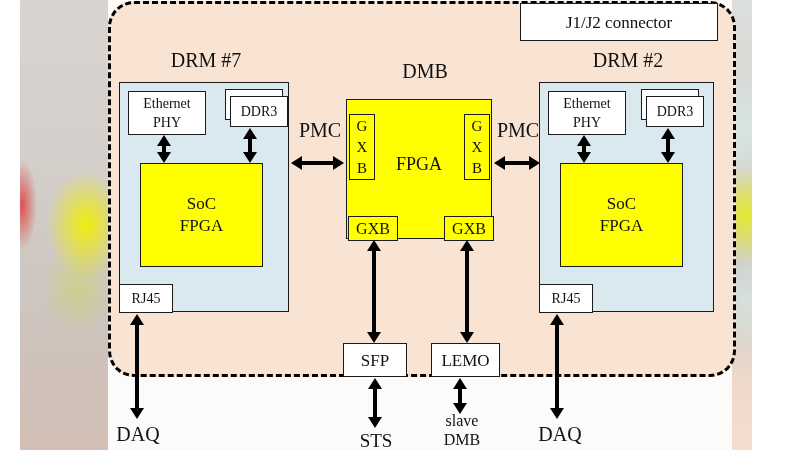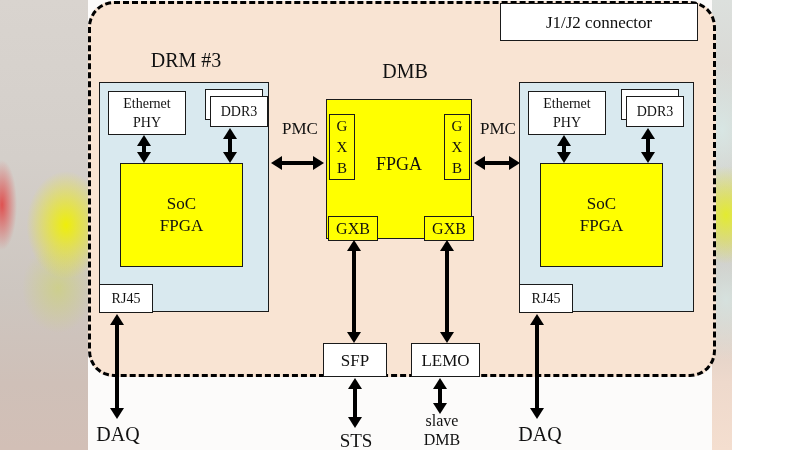--- a/index.html
+++ b/index.html
@@ -1,20 +1,21 @@
 <!DOCTYPE html>
 <html><head>
 <meta charset="utf-8">
 <style>
   html,body{margin:0;padding:0;}
   .stage{
     position:relative;width:732px;height:450px;overflow:hidden;
     background:#fcfbfa;
     font-family:"Liberation Serif","DejaVu Serif",serif;
     color:#111;
+    margin-left:20px;
   }
   .bg-strip{position:absolute;top:0;height:450px;width:88px;}
   .bg-left{
     left:0;
     background:
       radial-gradient(20px 60px at 2px 205px, rgba(225,60,60,.85), rgba(225,60,60,0) 75%),
       radial-gradient(55px 75px at 66px 225px, rgba(240,240,0,.95), rgba(240,240,0,0) 72%),
       radial-gradient(48px 60px at 58px 288px, rgba(205,215,90,.5), rgba(205,215,90,0) 75%),
       linear-gradient(180deg,#d9d4cf 0%,#d4cfca 35%,#cdc6c0 65%,#cfc0b8 85%,#d2bfb6 100%);
   }
@@ -37,21 +38,21 @@
     display:flex;flex-direction:column;align-items:center;justify-content:center;
     text-align:center;font-size:14px;line-height:19px;
   }
   .bluebox{background:#d9e9ef;border:1.6px solid #1a1a1a;}
   .ybox{
     background:#ffff00;border:1.7px solid #1a1a1a;
     display:flex;flex-direction:column;align-items:center;justify-content:center;
     text-align:center;font-size:17px;line-height:22px;
   }
   .title{font-size:20px;text-align:center;}
-  .small-label{font-size:17px;text-align:center;}
+  .small-label{font-size:20px;text-align:center;}
   .big-label{font-size:20px;text-align:center;}
   .gxb-v{font-size:15px;line-height:21px;padding-top:1px;}
   .gxb-h{font-size:16px;line-height:16px;align-items:center;}
   
   .arrow-v{
     width:14px;
     background:linear-gradient(#000 0 0) center/4px calc(100% - 18px) no-repeat;
   }
   .arrow-v::before{content:"";position:absolute;top:0;left:0;
     border-left:7px solid transparent;border-right:7px solid transparent;border-bottom:11px solid #000;}
@@ -73,22 +74,23 @@
 
   <div class="bg-strip bg-left"></div>
   <div class="bg-strip bg-right"></div>
 
   <div class="board"></div>
 
   <div class="abs wbox" style="left:500px;top:3px;width:198px;height:38px;font-size:17px;">
     <span>J1/J2 connector</span>
   </div>
 
-  <div class="abs title" style="left:128px;top:49px;width:116px;">DRM #3</div>
+  <div class="abs title" style="left:128px;top:49px;width:116px;">DRM #7</div>
   <div class="abs title" style="left:358px;top:60px;width:94px;">DMB</div>
+  <div class="abs title" style="left:550px;top:49px;width:116px;">DRM #2</div>
 
   <div class="abs bluebox" style="left:99px;top:82px;width:170px;height:230px;"></div>
   <div class="abs wbox" style="left:108px;top:91px;width:78px;height:44px;">
     <span>Ethernet</span>
     <span>PHY</span>
   </div>
   <div class="abs wbox" style="left:205px;top:89px;width:58px;height:31px;"></div>
   <div class="abs wbox" style="left:210px;top:96px;width:58px;height:31px;">
     <span>DDR3</span>
   </div>

